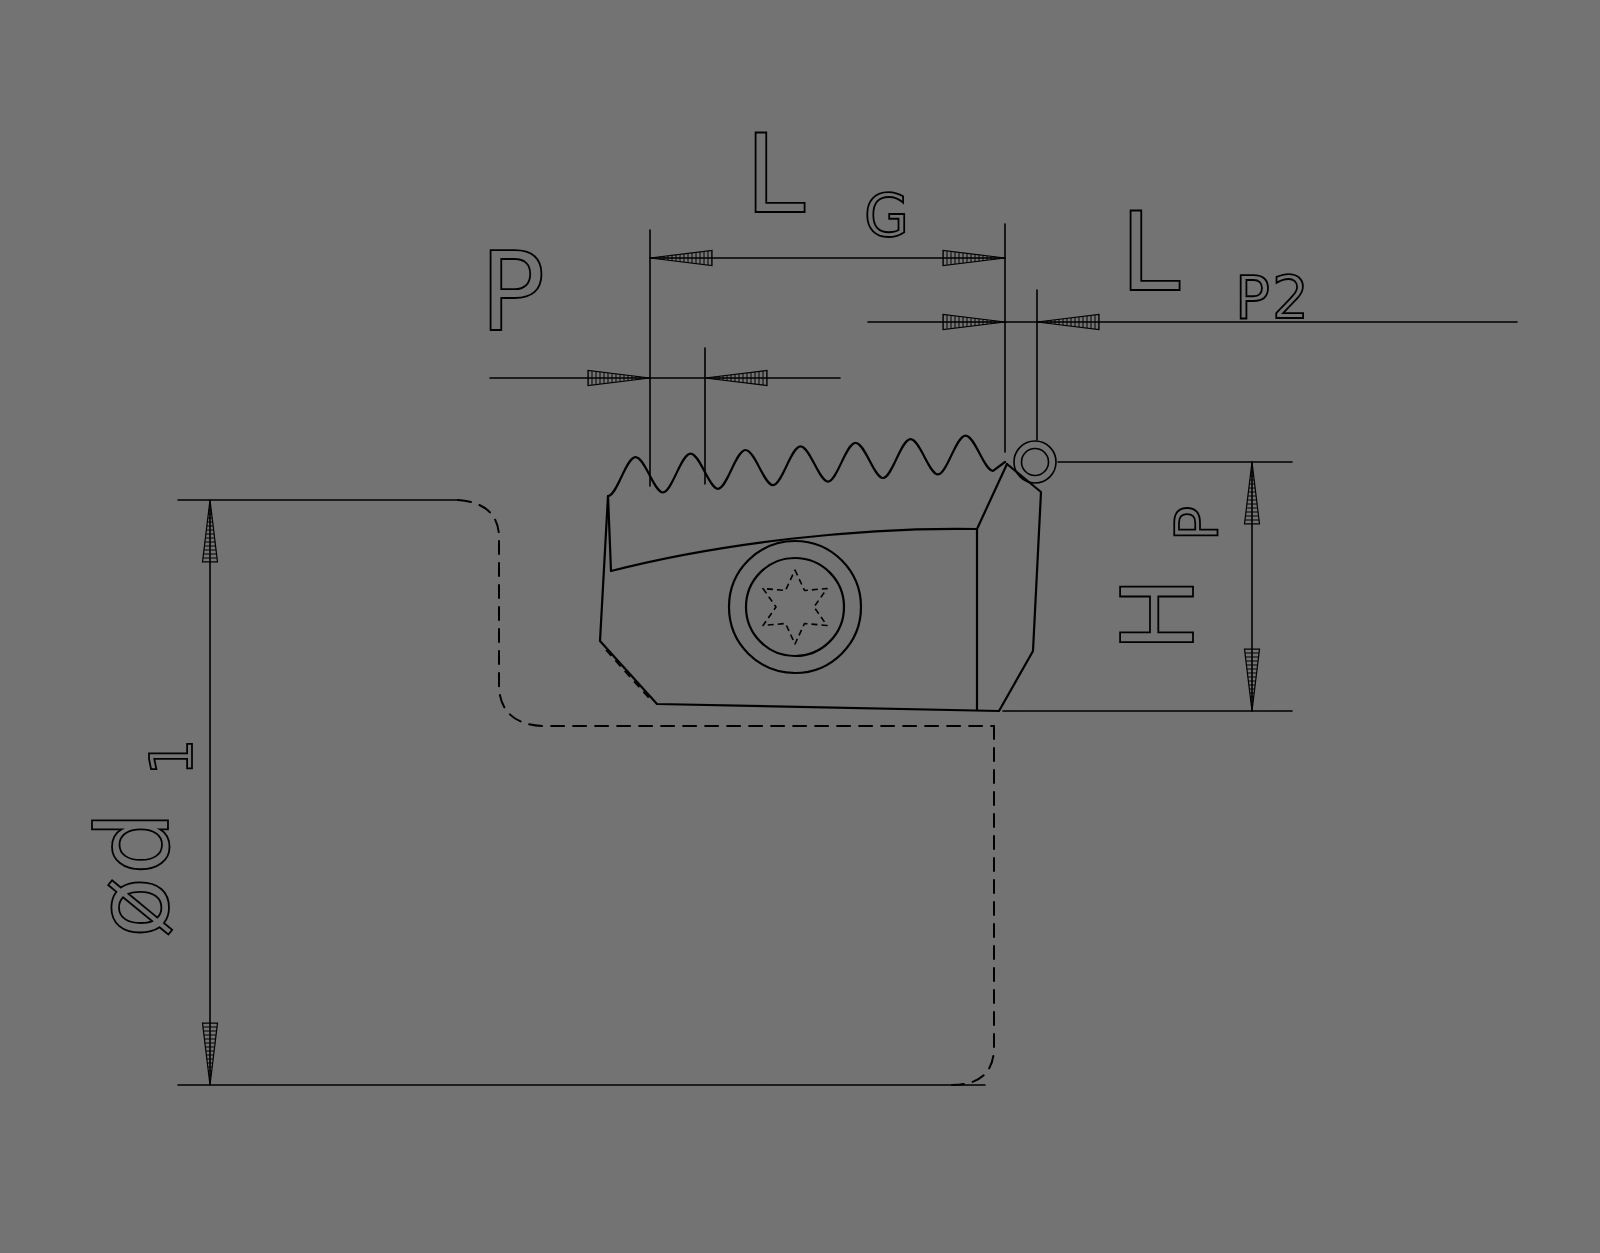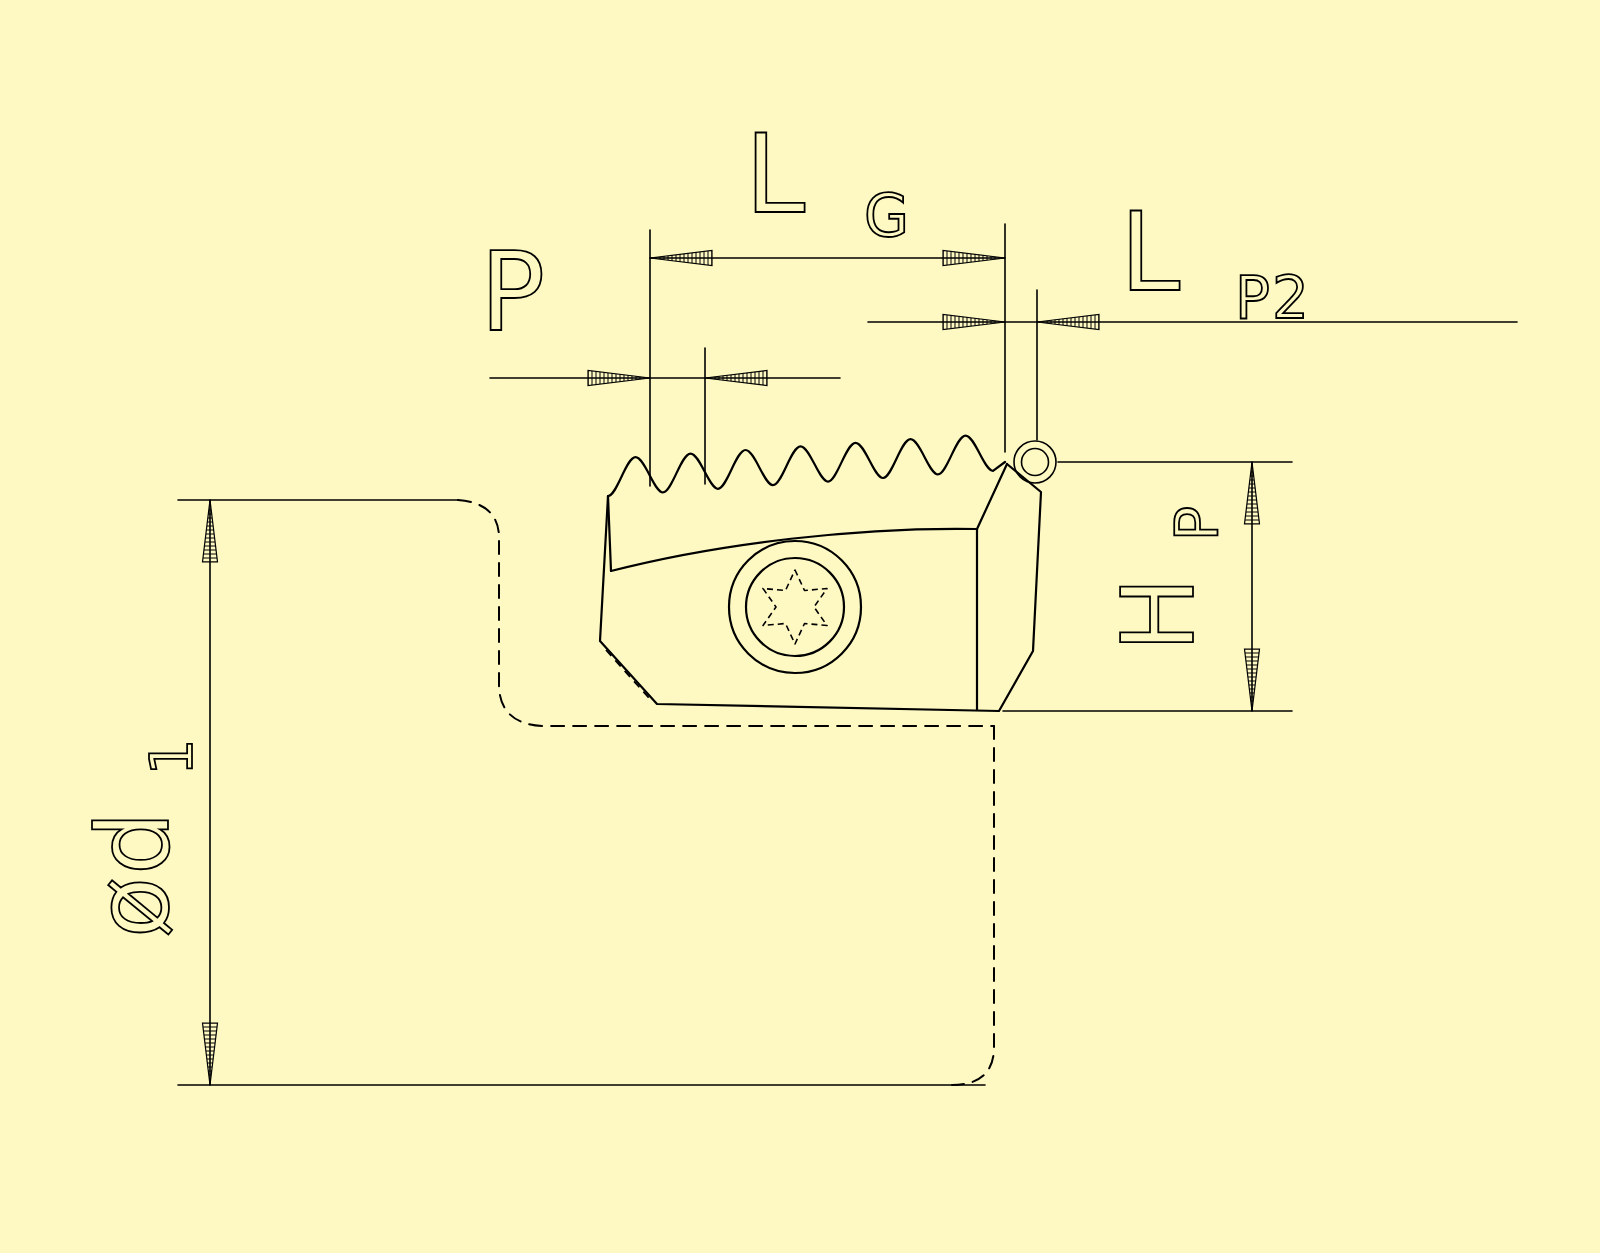--- a/index.html
+++ b/index.html
@@ -1,17 +1,17 @@
 <!DOCTYPE html>
 <html><head>
 <meta charset="utf-8">
 <style>
   html,body{margin:0;padding:0;background:#ffffff;}
   .canvas{
-    width:1600px;height:1253px;position:relative;background:#fef9c3;overflow:hidden;
+    width:1600px;height:1253px;position:relative;background:#737373;overflow:hidden;
     font-family:"DejaVu Sans",sans-serif;
   }
   svg{display:block;}
   .solid{fill:none;stroke:#000;stroke-width:2.2;stroke-linejoin:round;stroke-linecap:round;}
   .thin{fill:none;stroke:#000;stroke-width:1.6;stroke-linecap:round;}
   .hidden-dash{fill:none;stroke:#000;stroke-width:2;stroke-dasharray:13 9;stroke-linecap:round;}
   .hidden-dash2{fill:none;stroke:#000;stroke-width:1.8;stroke-dasharray:8 6;}
   .torx{fill:none;stroke:#000;stroke-width:1.6;stroke-dasharray:6 4;stroke-linejoin:round;}
   .cad-text{fill:none;stroke:#000;stroke-width:1.8;font-family:"DejaVu Sans",sans-serif;letter-spacing:2px;}
   .arrow{stroke:#000;stroke-width:1.2;}

